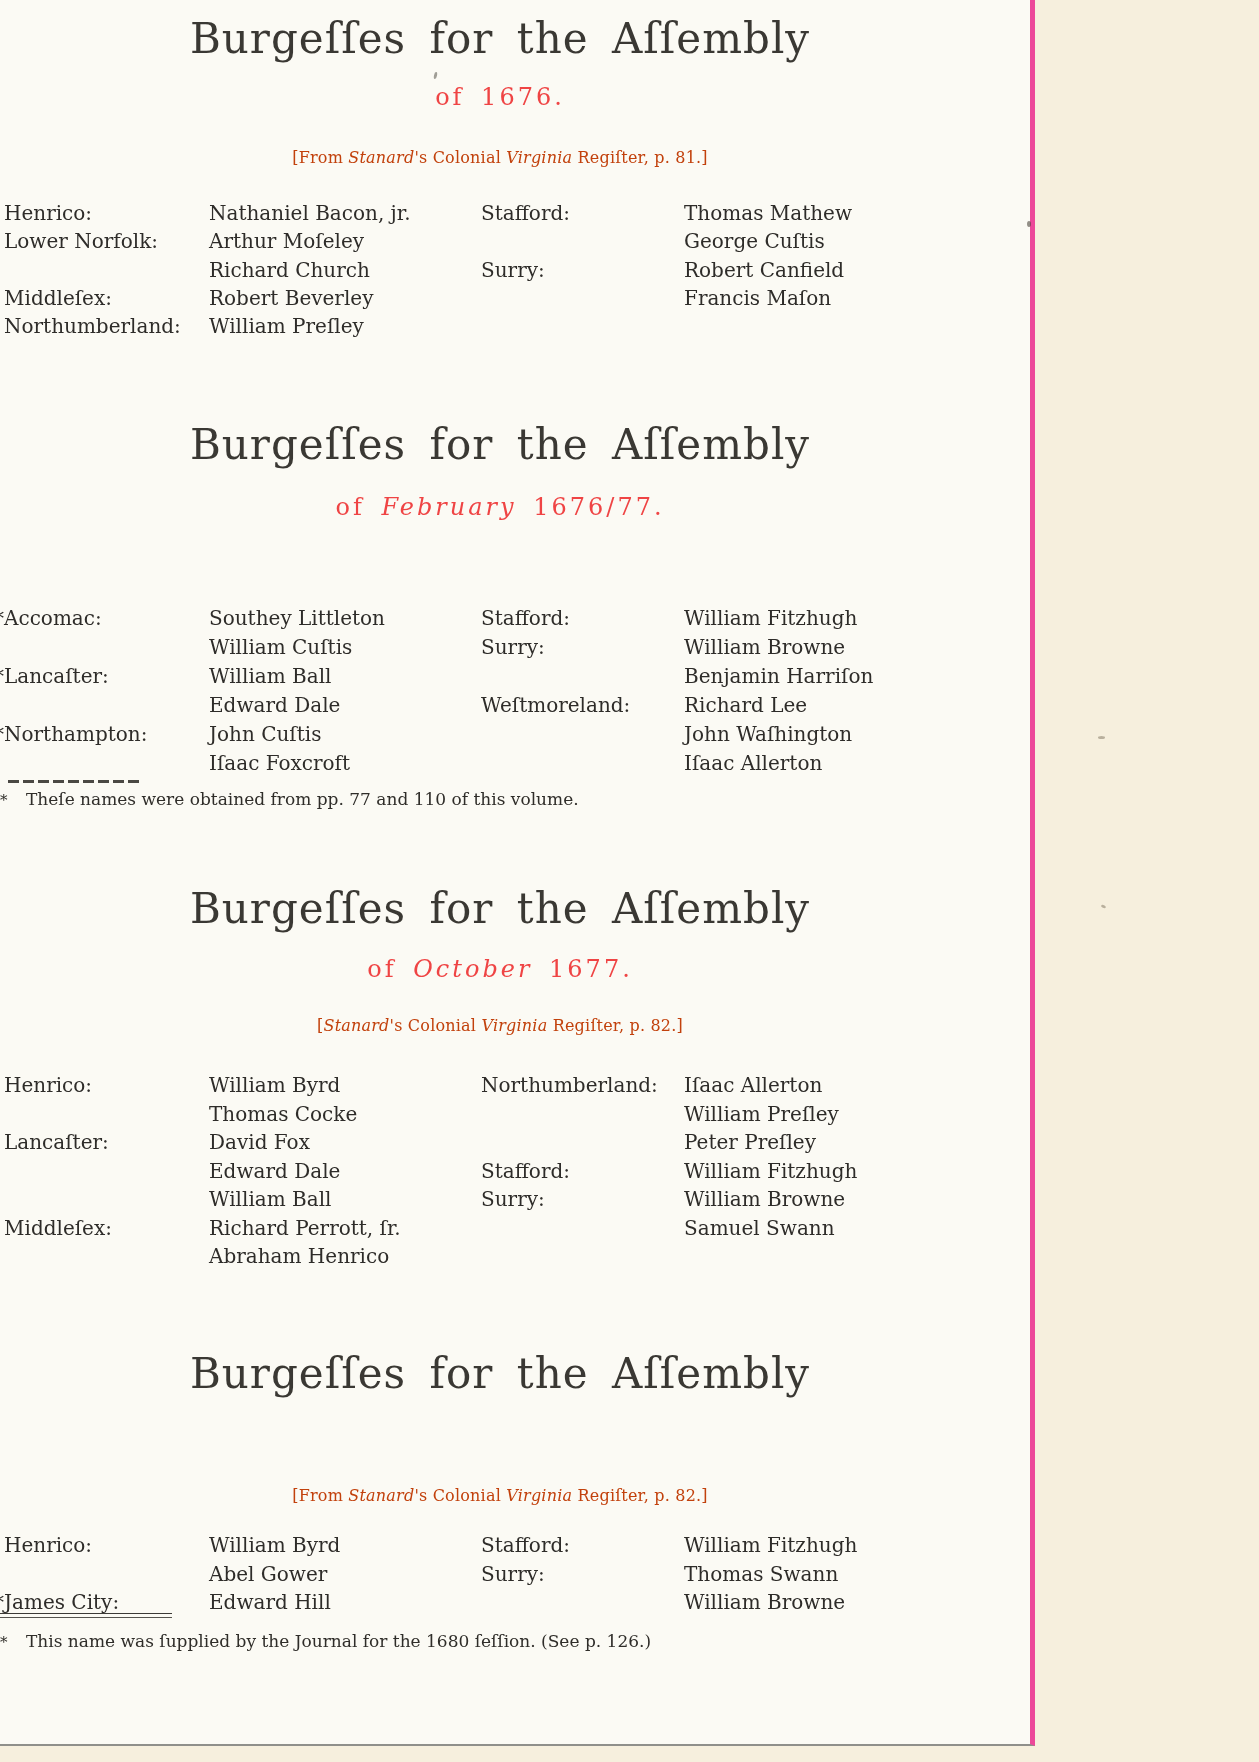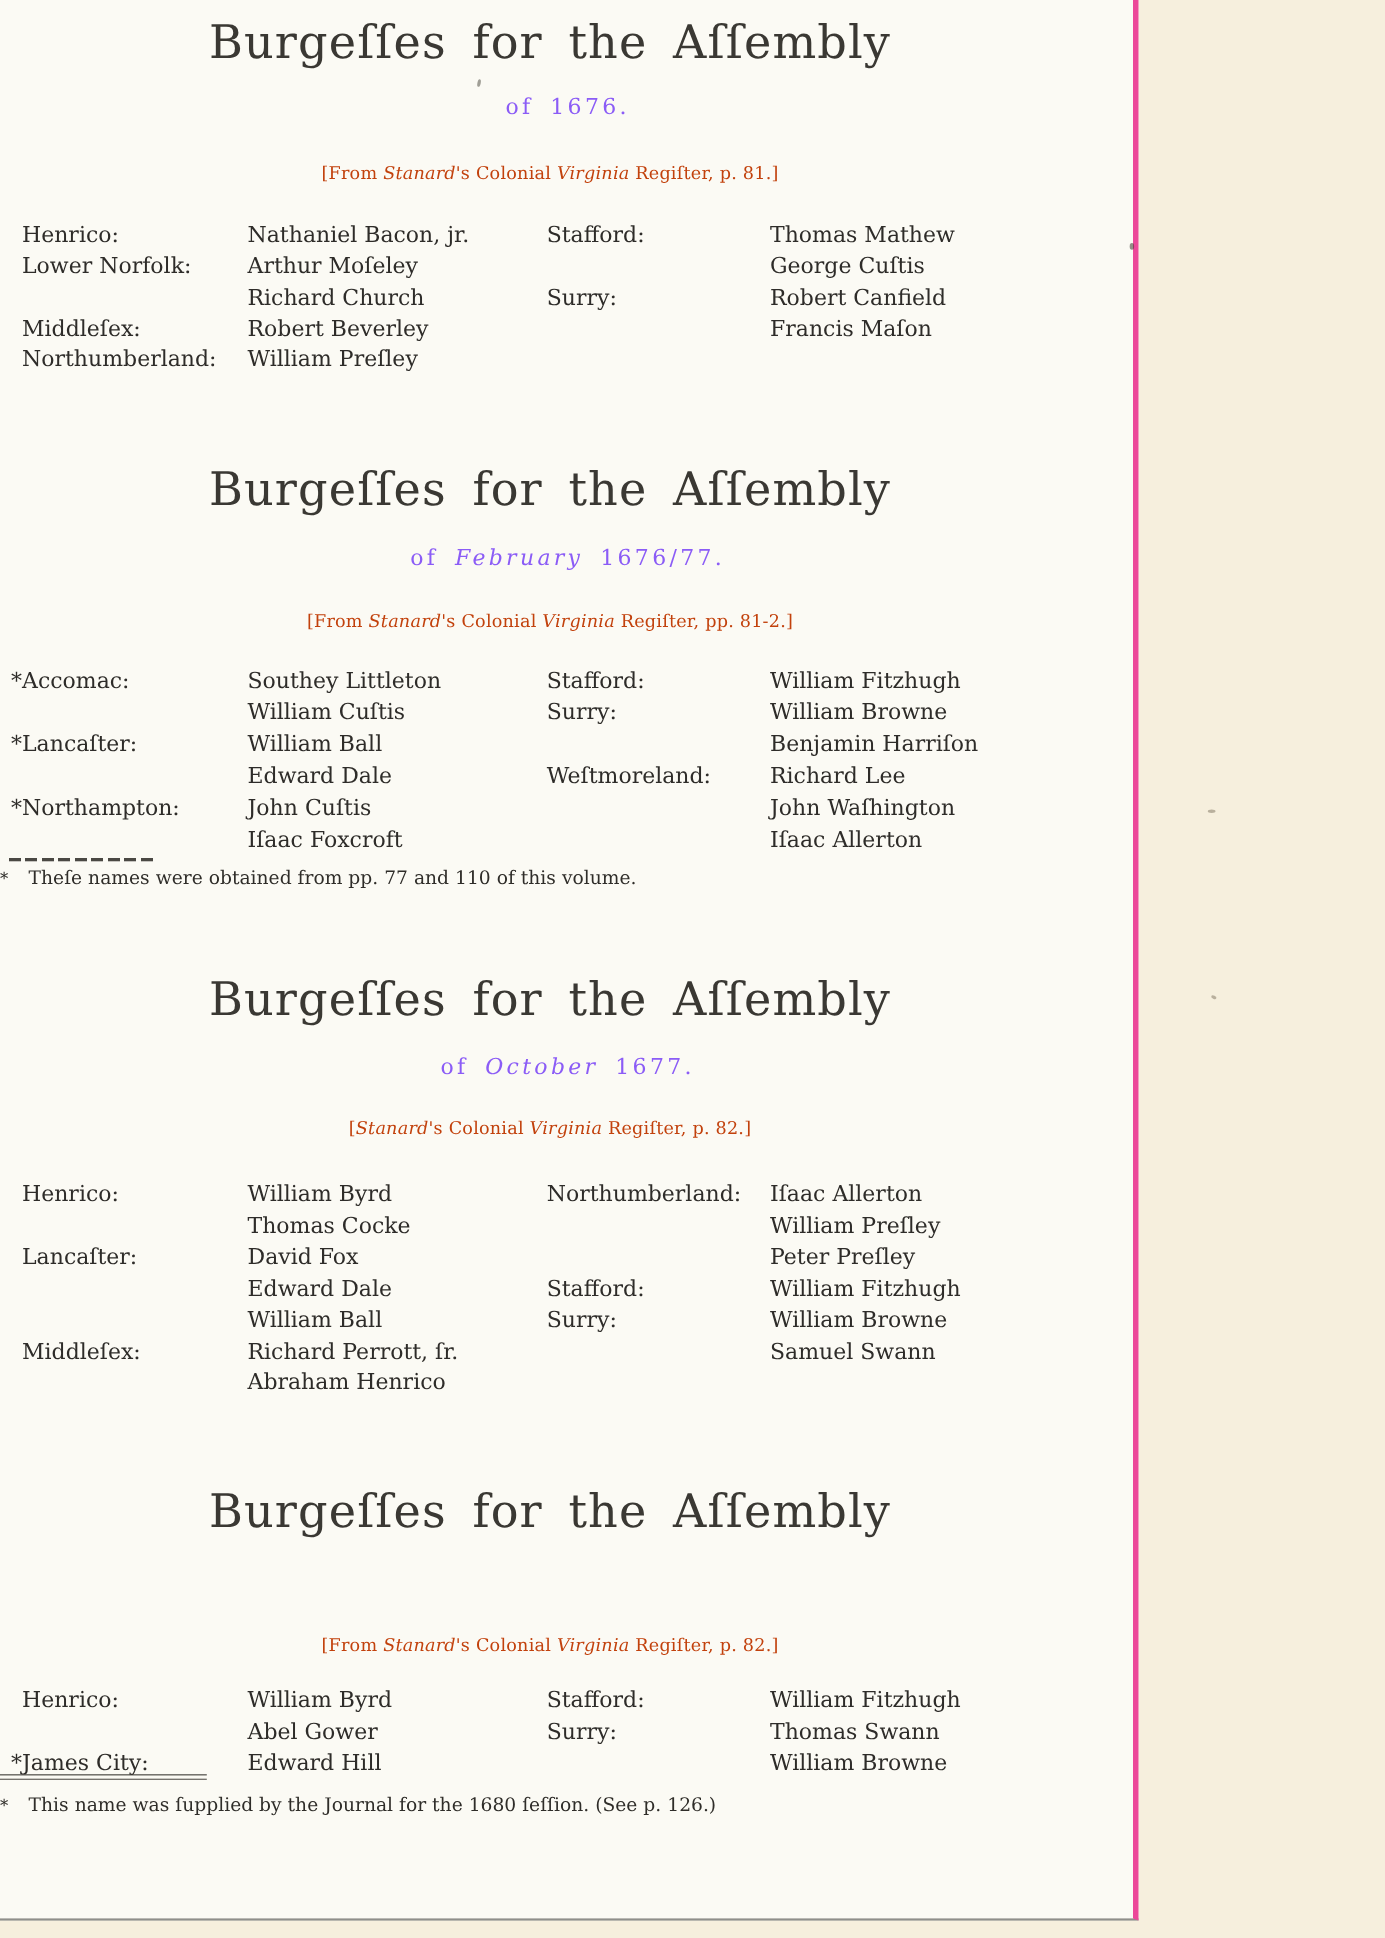--- a/index.html
+++ b/index.html
@@ -17,35 +17,34 @@
   }
   .content{position:absolute;left:0;top:0;width:1000px;height:1744px;}
   .sec{position:absolute;left:0;width:1000px;}
   .sec-title{
     position:absolute;top:0;left:0;width:100%;text-align:center;
     font-size:42px;line-height:50px;color:#3a3833;
     letter-spacing:1px;word-spacing:9px;white-space:nowrap;
   }
   .sec-subtitle{
     position:absolute;left:0;width:100%;text-align:center;
-    font-size:20px;line-height:34px;color:#8b5cf6;
+    font-size:24px;line-height:34px;color:#ef4444;
     letter-spacing:3px;word-spacing:6px;white-space:nowrap;
     top:var(--sub-top);
-    padding-left:16px;
   }
   .sec-citation{
     position:absolute;left:0;width:100%;text-align:center;
     font-size:16px;line-height:22px;letter-spacing:.2px;color:#c2410c;
     white-space:nowrap;top:var(--cit-top);
   }
   .burgess-table{
     position:absolute;left:0;top:var(--tab-top);width:1000px;
     display:grid;grid-template-columns:205px 272px 203px auto;
     grid-auto-rows:var(--row-h);
-    padding-left:20px;box-sizing:border-box;
+    padding-left:4px;box-sizing:border-box;
   }
   .cell{
     font-size:20px;line-height:var(--row-h);white-space:nowrap;
     color:#2e2c29;position:relative;
   }
   .cell.hang{margin-left:-10px;}
   .cell.underlined::after{
     content:"";position:absolute;left:-10px;top:25px;width:188px;height:3px;
     border-top:1.5px solid #3c3a36;border-bottom:1px solid #55534e;
   }
@@ -100,21 +99,20 @@
           <div class="cell">Francis Maſon</div>
           <div class="cell">Northumberland:</div>
           <div class="cell">William Preſley</div>
           <div class="cell"></div>
           <div class="cell"></div>
         </div>
   </div>
       <div class="sec s2">
     <div class="sec-title">Burgeſſes for the Aſſembly</div>
     <div class="sec-subtitle"><span>of </span><span class="it">February</span><span> 1676/77.</span></div>
-    <div class="sec-citation"><span>[From </span><span class="it">Stanard</span><span>'s Colonial </span><span class="it">Virginia</span><span> Regiſter, pp. 81-2.]</span></div>
     <div class="burgess-table">
           <div class="cell hang">*Accomac:</div>
           <div class="cell">Southey Littleton</div>
           <div class="cell">Stafford:</div>
           <div class="cell">William Fitzhugh</div>
           <div class="cell"></div>
           <div class="cell">William Cuſtis</div>
           <div class="cell">Surry:</div>
           <div class="cell">William Browne</div>
           <div class="cell hang">*Lancaſter:</div>

